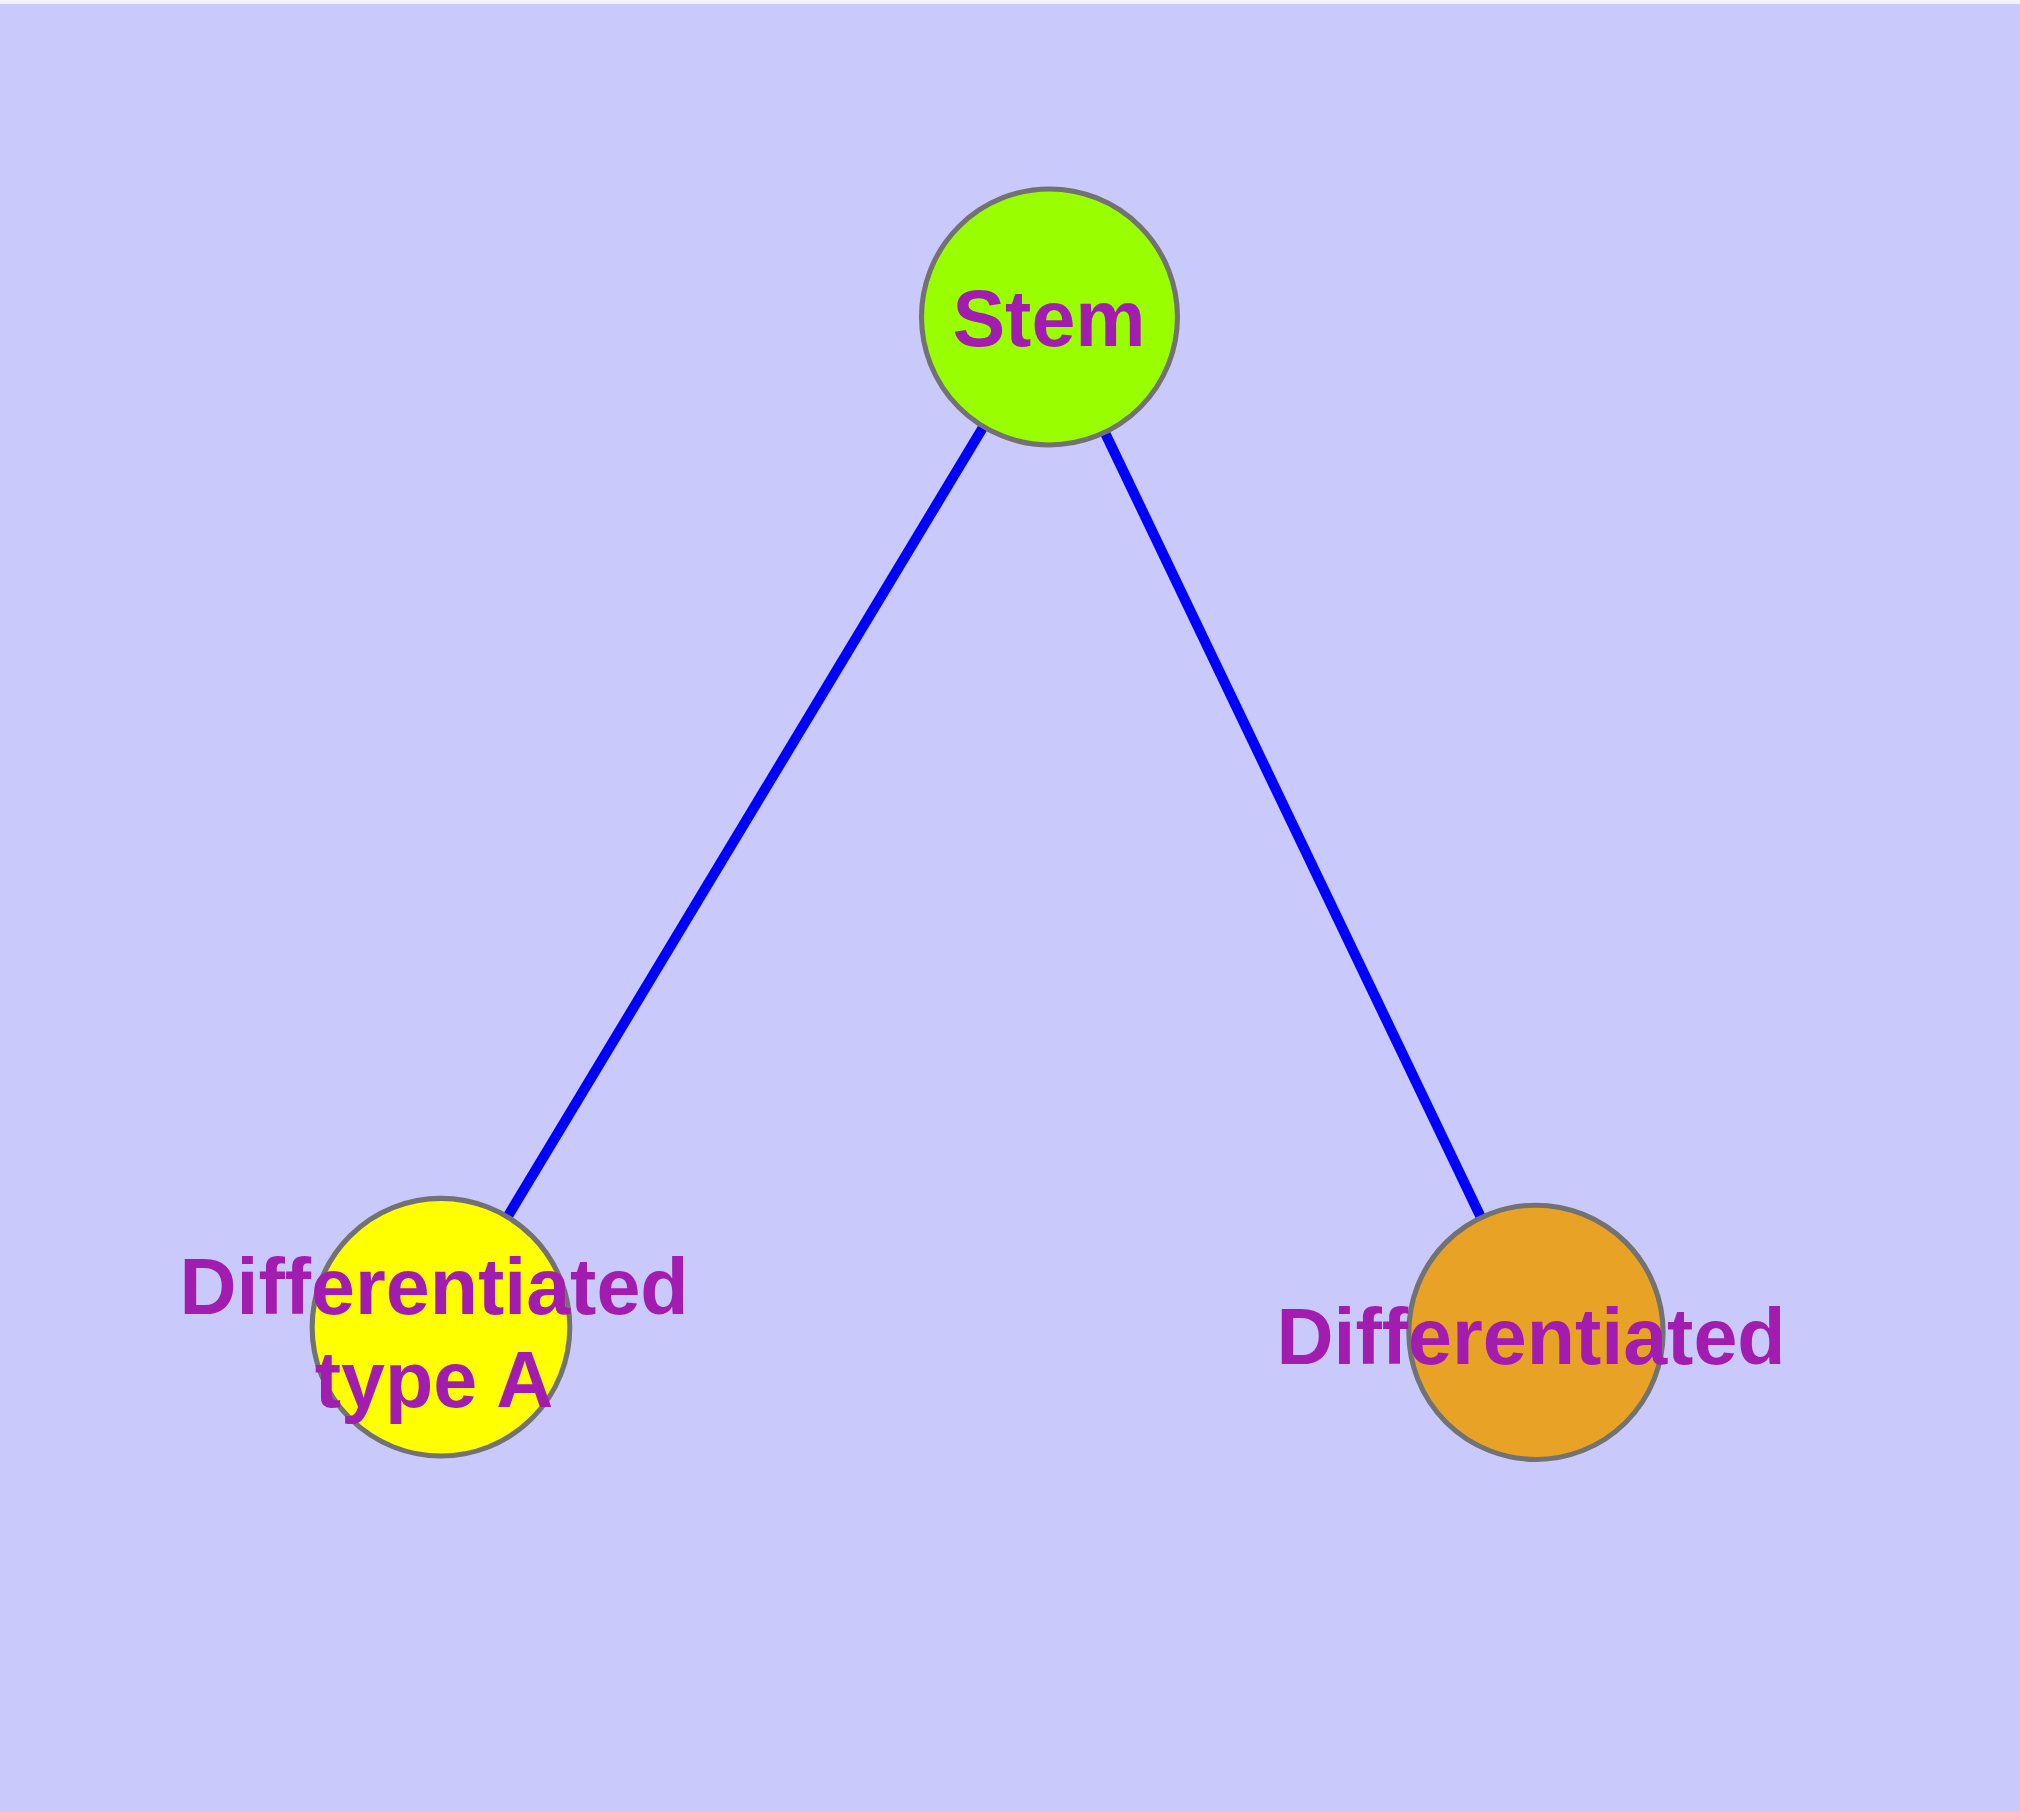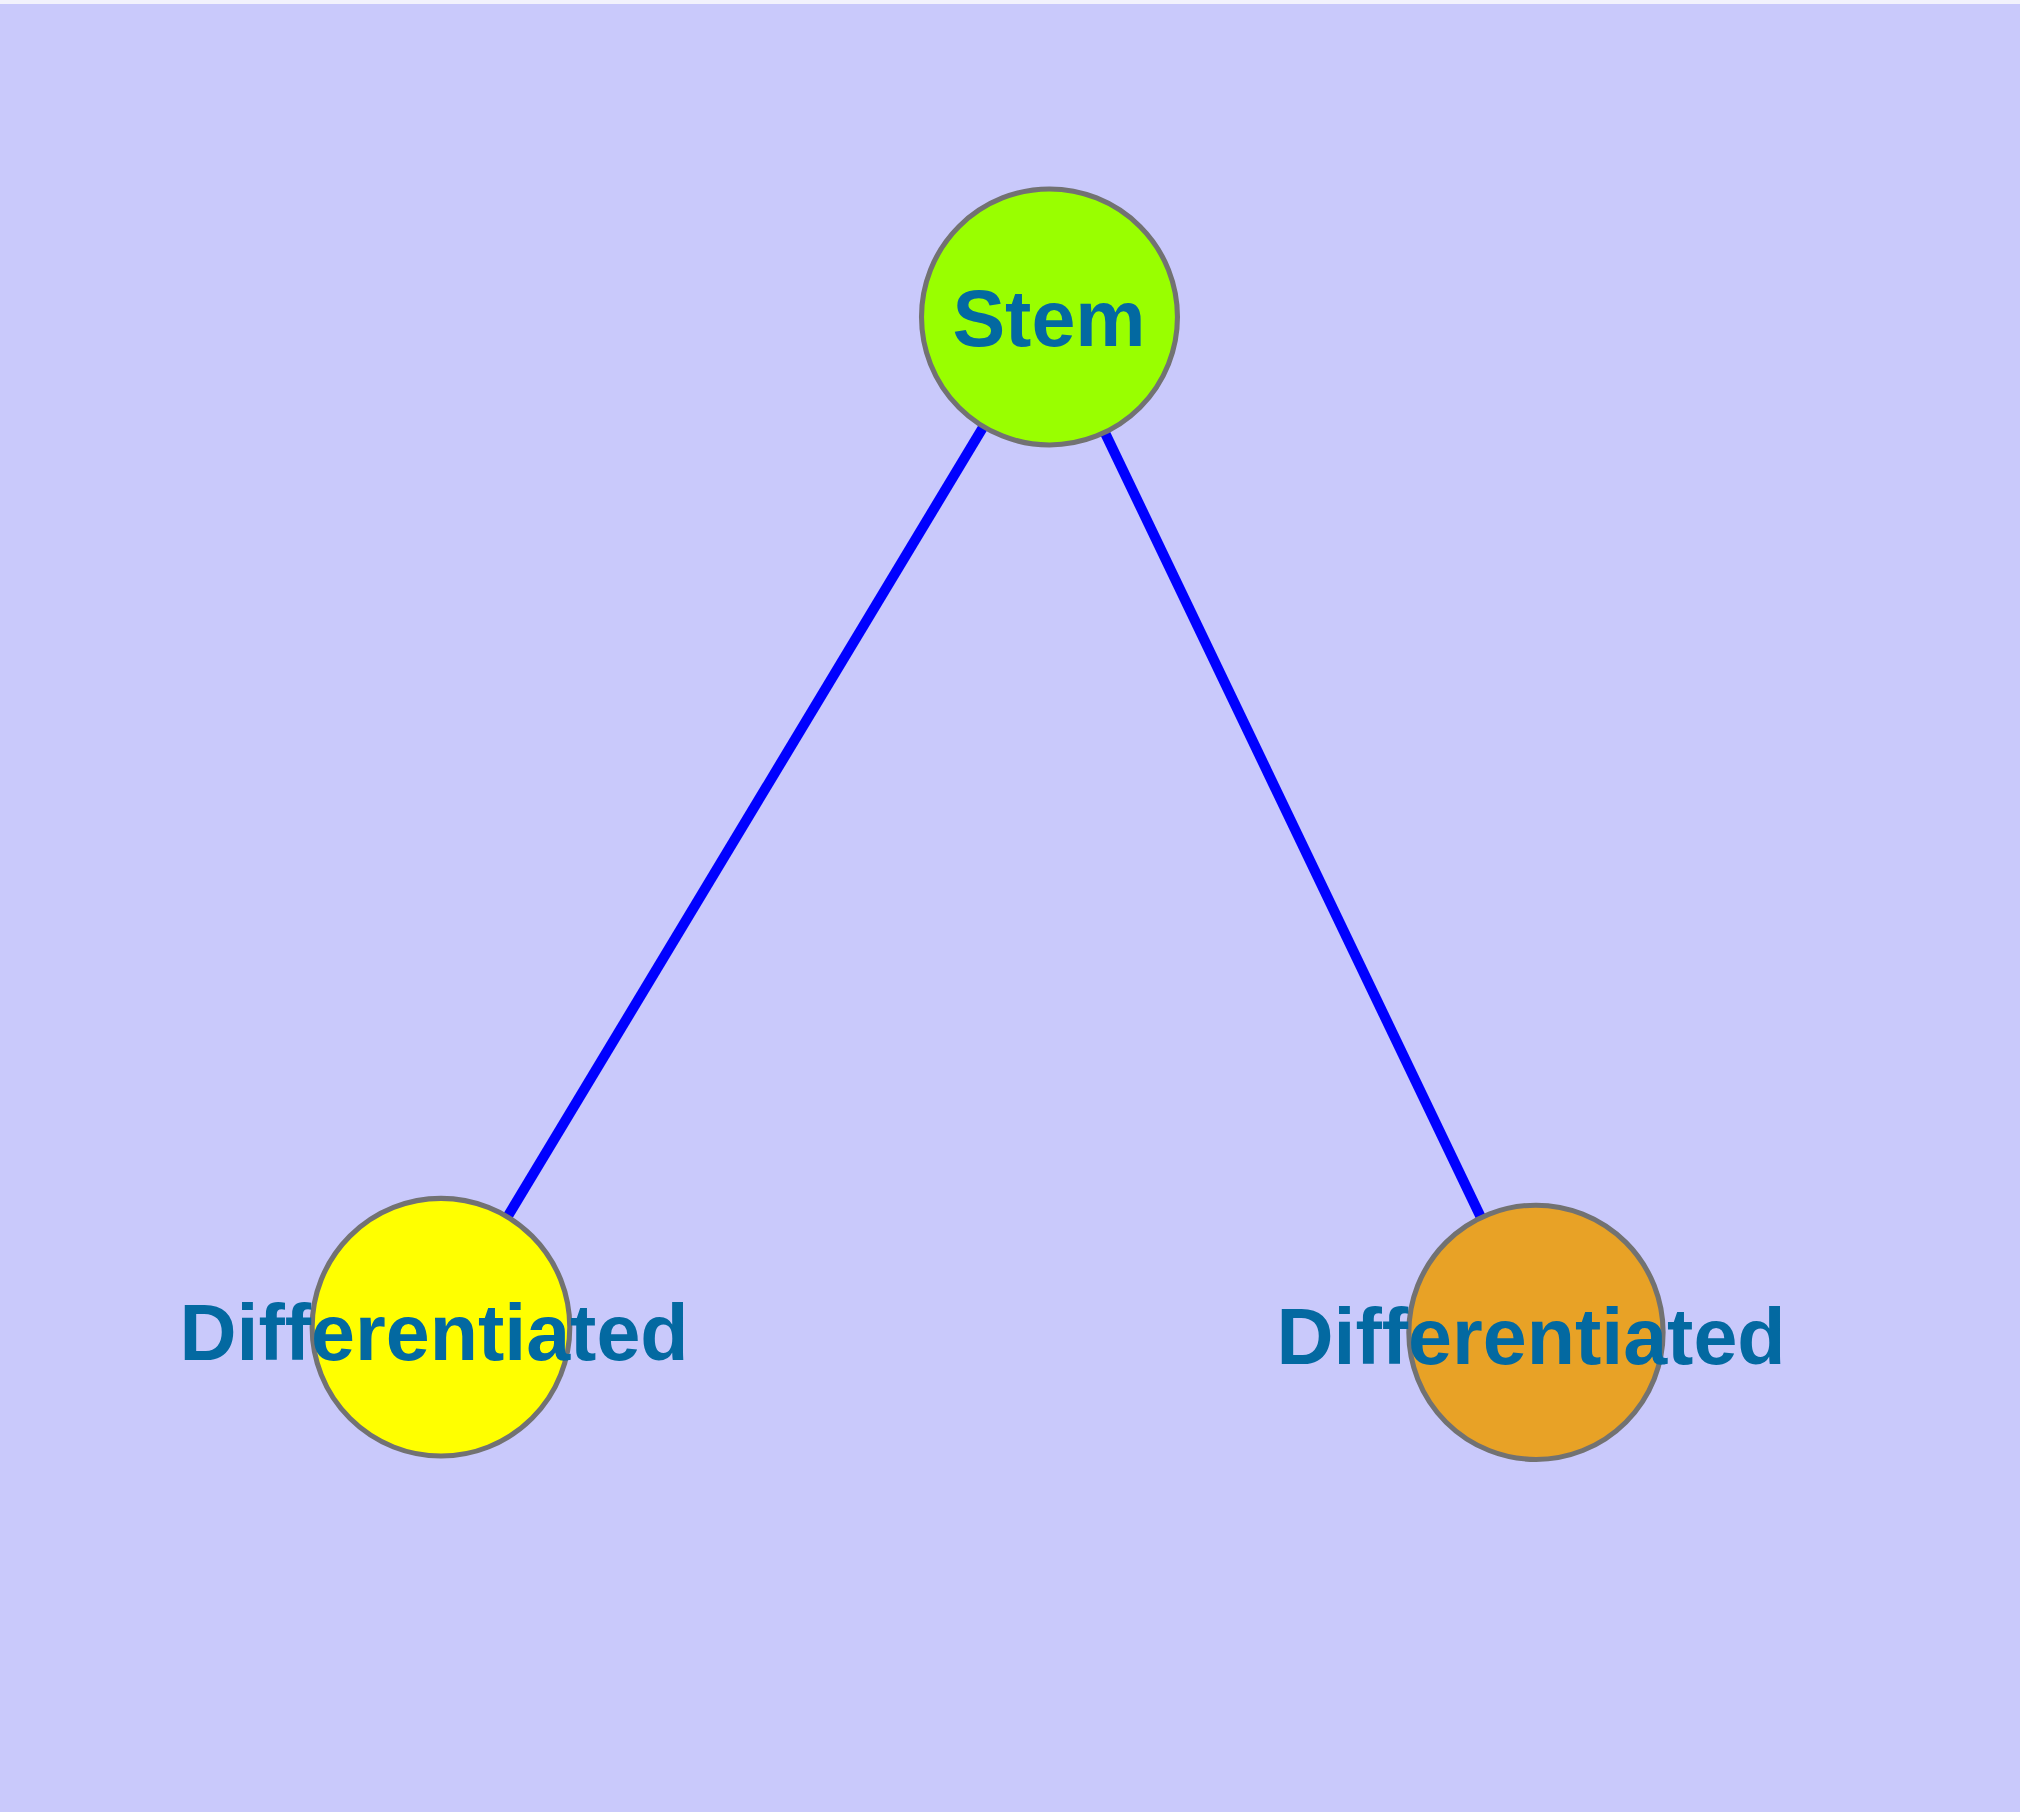--- a/index.html
+++ b/index.html
@@ -34,21 +34,21 @@
     stroke: #727272;
     stroke-width: 6;
   }
   .label {
     position: absolute;
     transform: translate(-50%, -50%);
     text-align: center;
     font-weight: bold;
     font-size: 79px;
     line-height: 1.18;
-    color: #0369a1;
+    color: #a21caf;
     white-space: nowrap;
     letter-spacing: 0;
   }
   .label .line {
     display: block;
   }
 </style>
 </head>
 <body>
 
@@ -64,20 +64,21 @@
     <circle class="node" cx="520" cy="1566" r="152" fill="#FFFF00"></circle>
     <circle class="node" cx="1812" cy="1572" r="150" fill="#E8A226"></circle>
   </svg>
 
   <div class="label" style="left:1049px; top:319px;">
     <span class="line">Stem</span>
   </div>
 
   <div class="label" style="left:434px; top:1333px;">
     <span class="line">Differentiated</span>
+    <span class="line">type A</span>
   </div>
 
   <div class="label" style="left:1531px; top:1337px;">
     <span class="line">Differentiated</span>
   </div>
 
 </div>
 
 
 </body></html>

